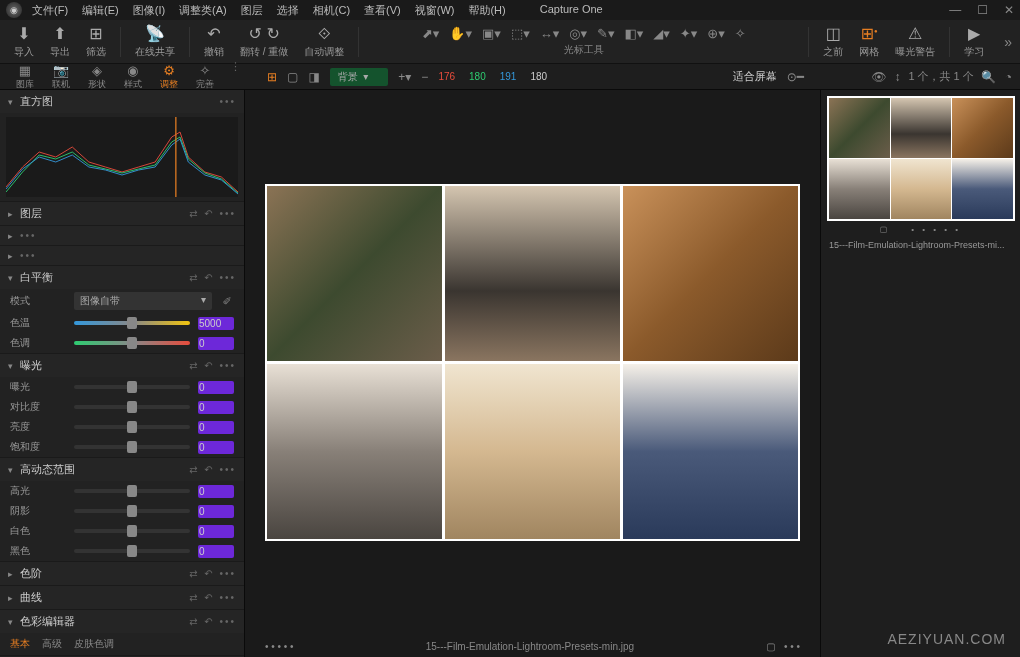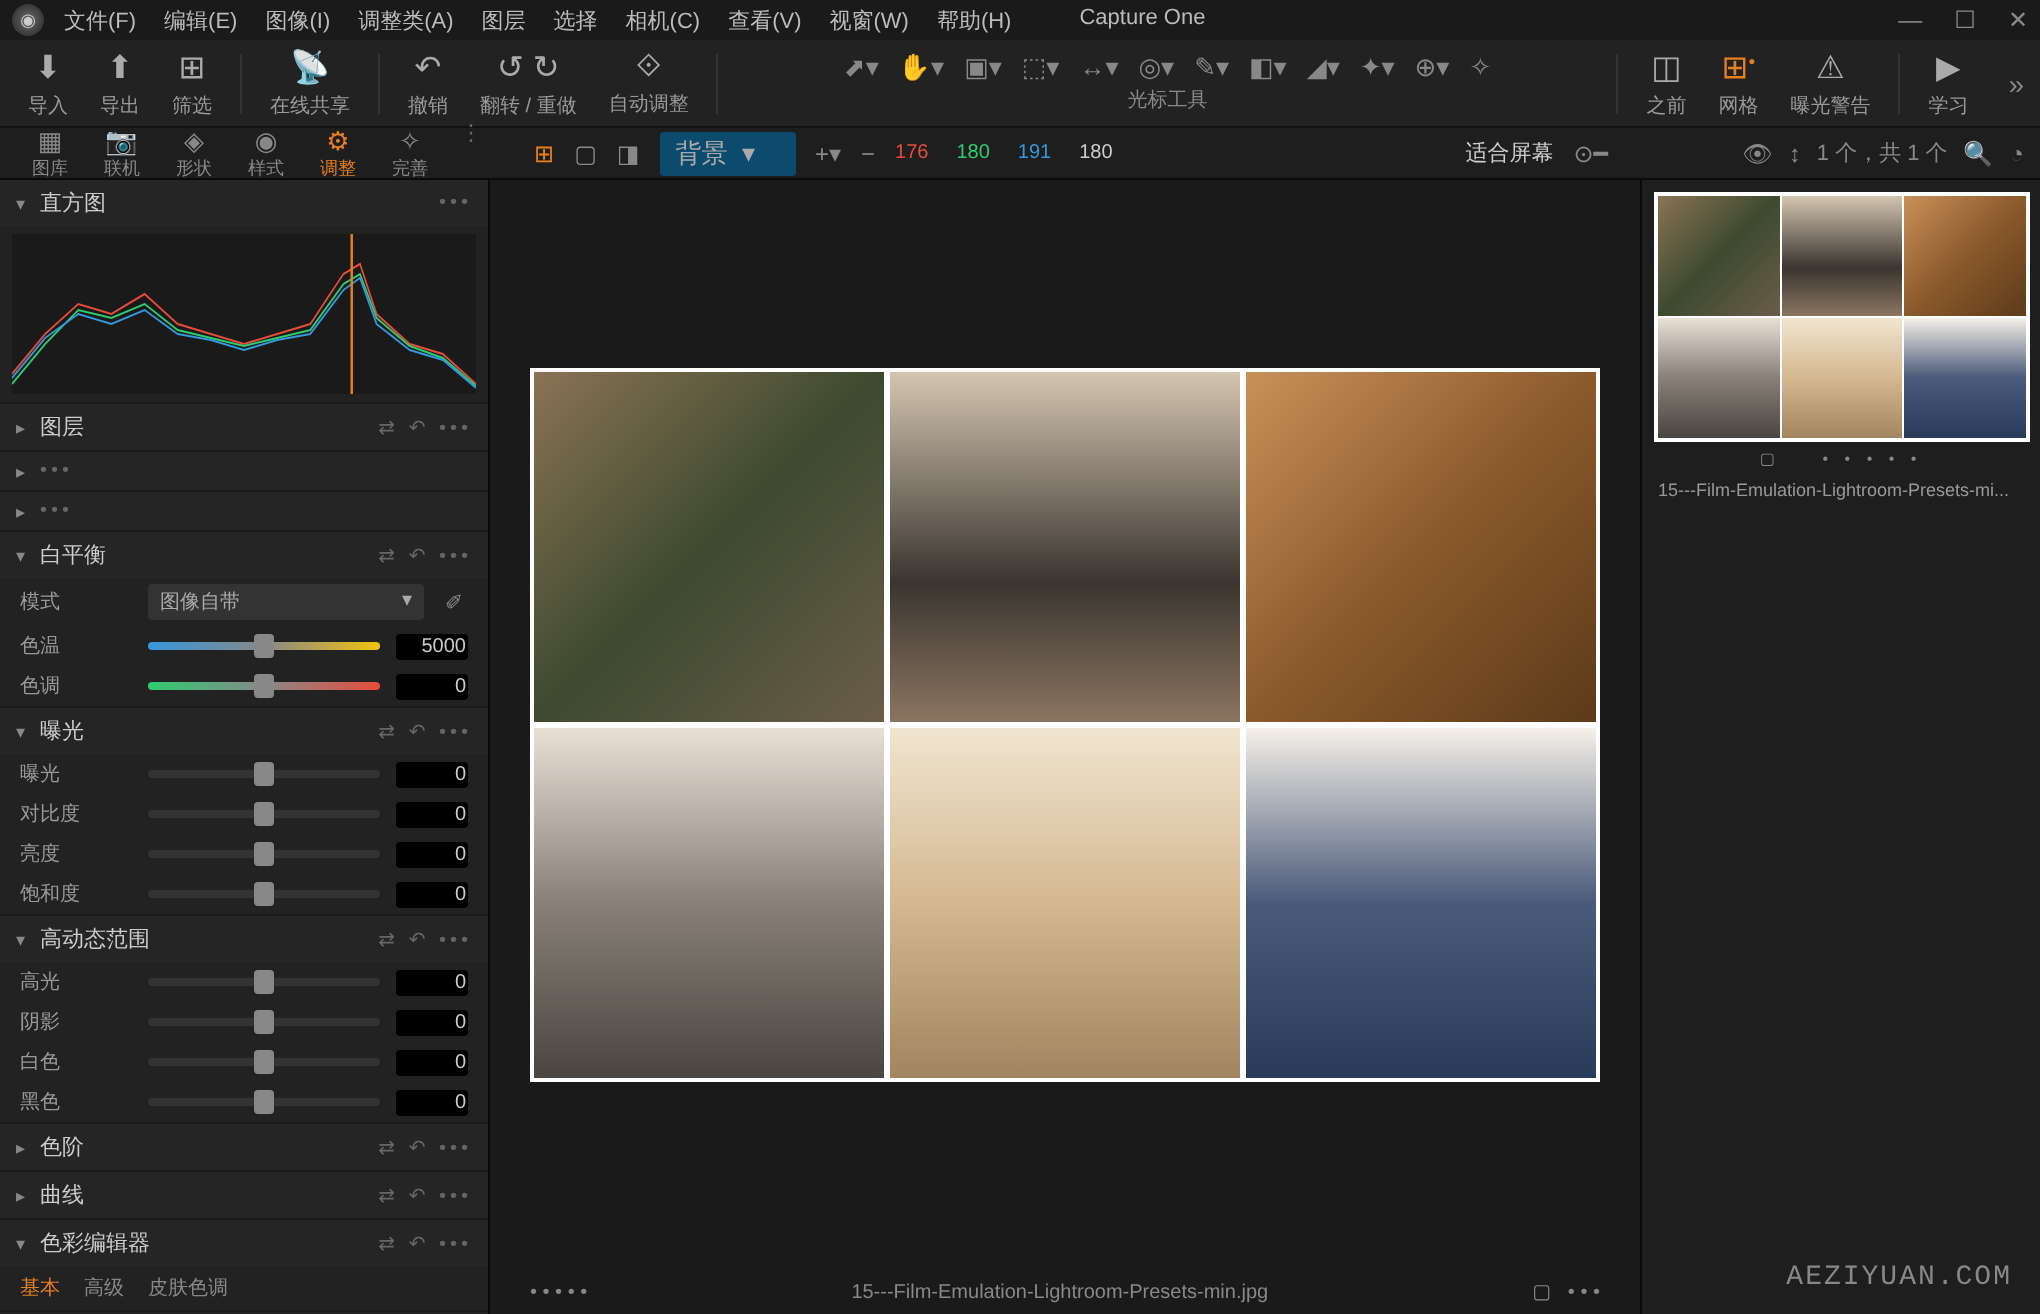--- a/index.html
+++ b/index.html
@@ -29,47 +29,47 @@
 .sechead .chev{width:12px;color:#888;font-size:9px}
 .sechead .title{flex:1;color:#ccc;font-size:11px}
 .sechead .acts{color:#666;font-size:10px;letter-spacing:2px}
 .histogram{height:80px;background:#1a1a1a;margin:4px 6px;position:relative;overflow:hidden}
 .row{display:flex;align-items:center;padding:3px 10px;gap:8px}
 .row .lbl{width:56px;text-align:left;color:#999;font-size:10px}
 .row .slider{flex:1;height:4px;background:#333;position:relative;border-radius:2px}
 .row .slider.grad{background:linear-gradient(90deg,#3498db,#888,#f1c40f)}
 .row .slider.grad2{background:linear-gradient(90deg,#2ecc71,#888,#e74c3c)}
 .row .handle{position:absolute;top:-4px;width:10px;height:12px;background:#888;border-radius:2px;left:50%;transform:translateX(-50%)}
-.row .val{width:36px;text-align:right;color:#ccc;font-size:10px;background:#000000;padding:1px;border-radius:2px}
+.row .val{width:36px;text-align:left;color:#ccc;font-size:10px;background:#6d28d9;padding:1px;border-radius:2px}
 .row .pick{width:14px;color:#888;text-align:center}
 .dropdown{flex:1;background:#333;padding:2px 6px;border-radius:2px;color:#aaa;font-size:10px;display:flex;justify-content:space-between}
 .subtabs{display:flex;gap:12px;padding:4px 10px;font-size:10px}
 .subtabs span{color:#888}
 .subtabs span.act{color:#e67e22}
 .viewer{flex:1;background:#1a1a1a;display:flex;flex-direction:column}
 .vicon{color:#888;font-size:12px}
 .vicon.act{color:#e67e22}
-.vdrop{background:#0c4a6e;padding:2px 20px 2px 8px;border-radius:2px;color:#aaa;font-size:13px}
+.vdrop{background:#14532d;padding:2px 20px 2px 8px;border-radius:2px;color:#aaa;font-size:10px}
 .rgb{display:flex;gap:14px;font-size:10px}
 .viewbody{flex:1;display:flex;align-items:center;justify-content:center;padding:20px}
 .photogrid{display:grid;grid-template-columns:repeat(3,175px);grid-template-rows:repeat(2,175px);gap:3px;background:#fff;padding:2px}
 .photo{background:#555}
 .p1{background:linear-gradient(135deg,#8b7355 0%,#3d4a2f 50%,#6b5d4a 100%)}
 .p2{background:linear-gradient(180deg,#d4c5b0 0%,#3a3530 60%,#8a7560 100%)}
 .p3{background:linear-gradient(135deg,#c9915a 0%,#8b5a2b 50%,#5c3a1a 100%)}
 .p4{background:linear-gradient(180deg,#e8e0d5 0%,#888078 50%,#4a4540 100%)}
 .p5{background:linear-gradient(180deg,#f0e5d0 0%,#d4b890 50%,#a08560 100%)}
 .p6{background:linear-gradient(180deg,#f5f0e8 0%,#4a5a7a 50%,#2a3a5a 100%)}
 .viewfoot{height:22px;display:flex;align-items:center;justify-content:space-between;padding:0 20px;color:#888;font-size:10px}
 .rightpanel{width:200px;background:#1e1e1e;border-left:1px solid #0a0a0a;padding:6px}
 .thumb{width:188px;border:2px solid #fff}
 .thumbgrid{display:grid;grid-template-columns:repeat(3,1fr);grid-template-rows:repeat(2,60px);gap:1px;background:#fff}
 .dots{text-align:center;color:#888;font-size:8px;letter-spacing:3px;padding:4px}
 .thumbname{color:#999;font-size:9px;padding:2px;overflow:hidden;text-overflow:ellipsis;white-space:nowrap}
-.watermark{position:absolute;bottom:10px;right:14px;color:#888;font-size:14px;letter-spacing:1px;font-family:Liberation Mono, monospace}
+.watermark{position:absolute;bottom:10px;right:14px;color:#888;font-size:14px;letter-spacing:1px;font-family:Liberation Sans, sans-serif}
 </style>
 </head>
 <body>
 
 <div class="titlebar">
   <div class="logo">◉</div>
   <div class="menu">
     <span>文件(F)</span>
     <span>编辑(E)</span>
     <span>图像(I)</span>

